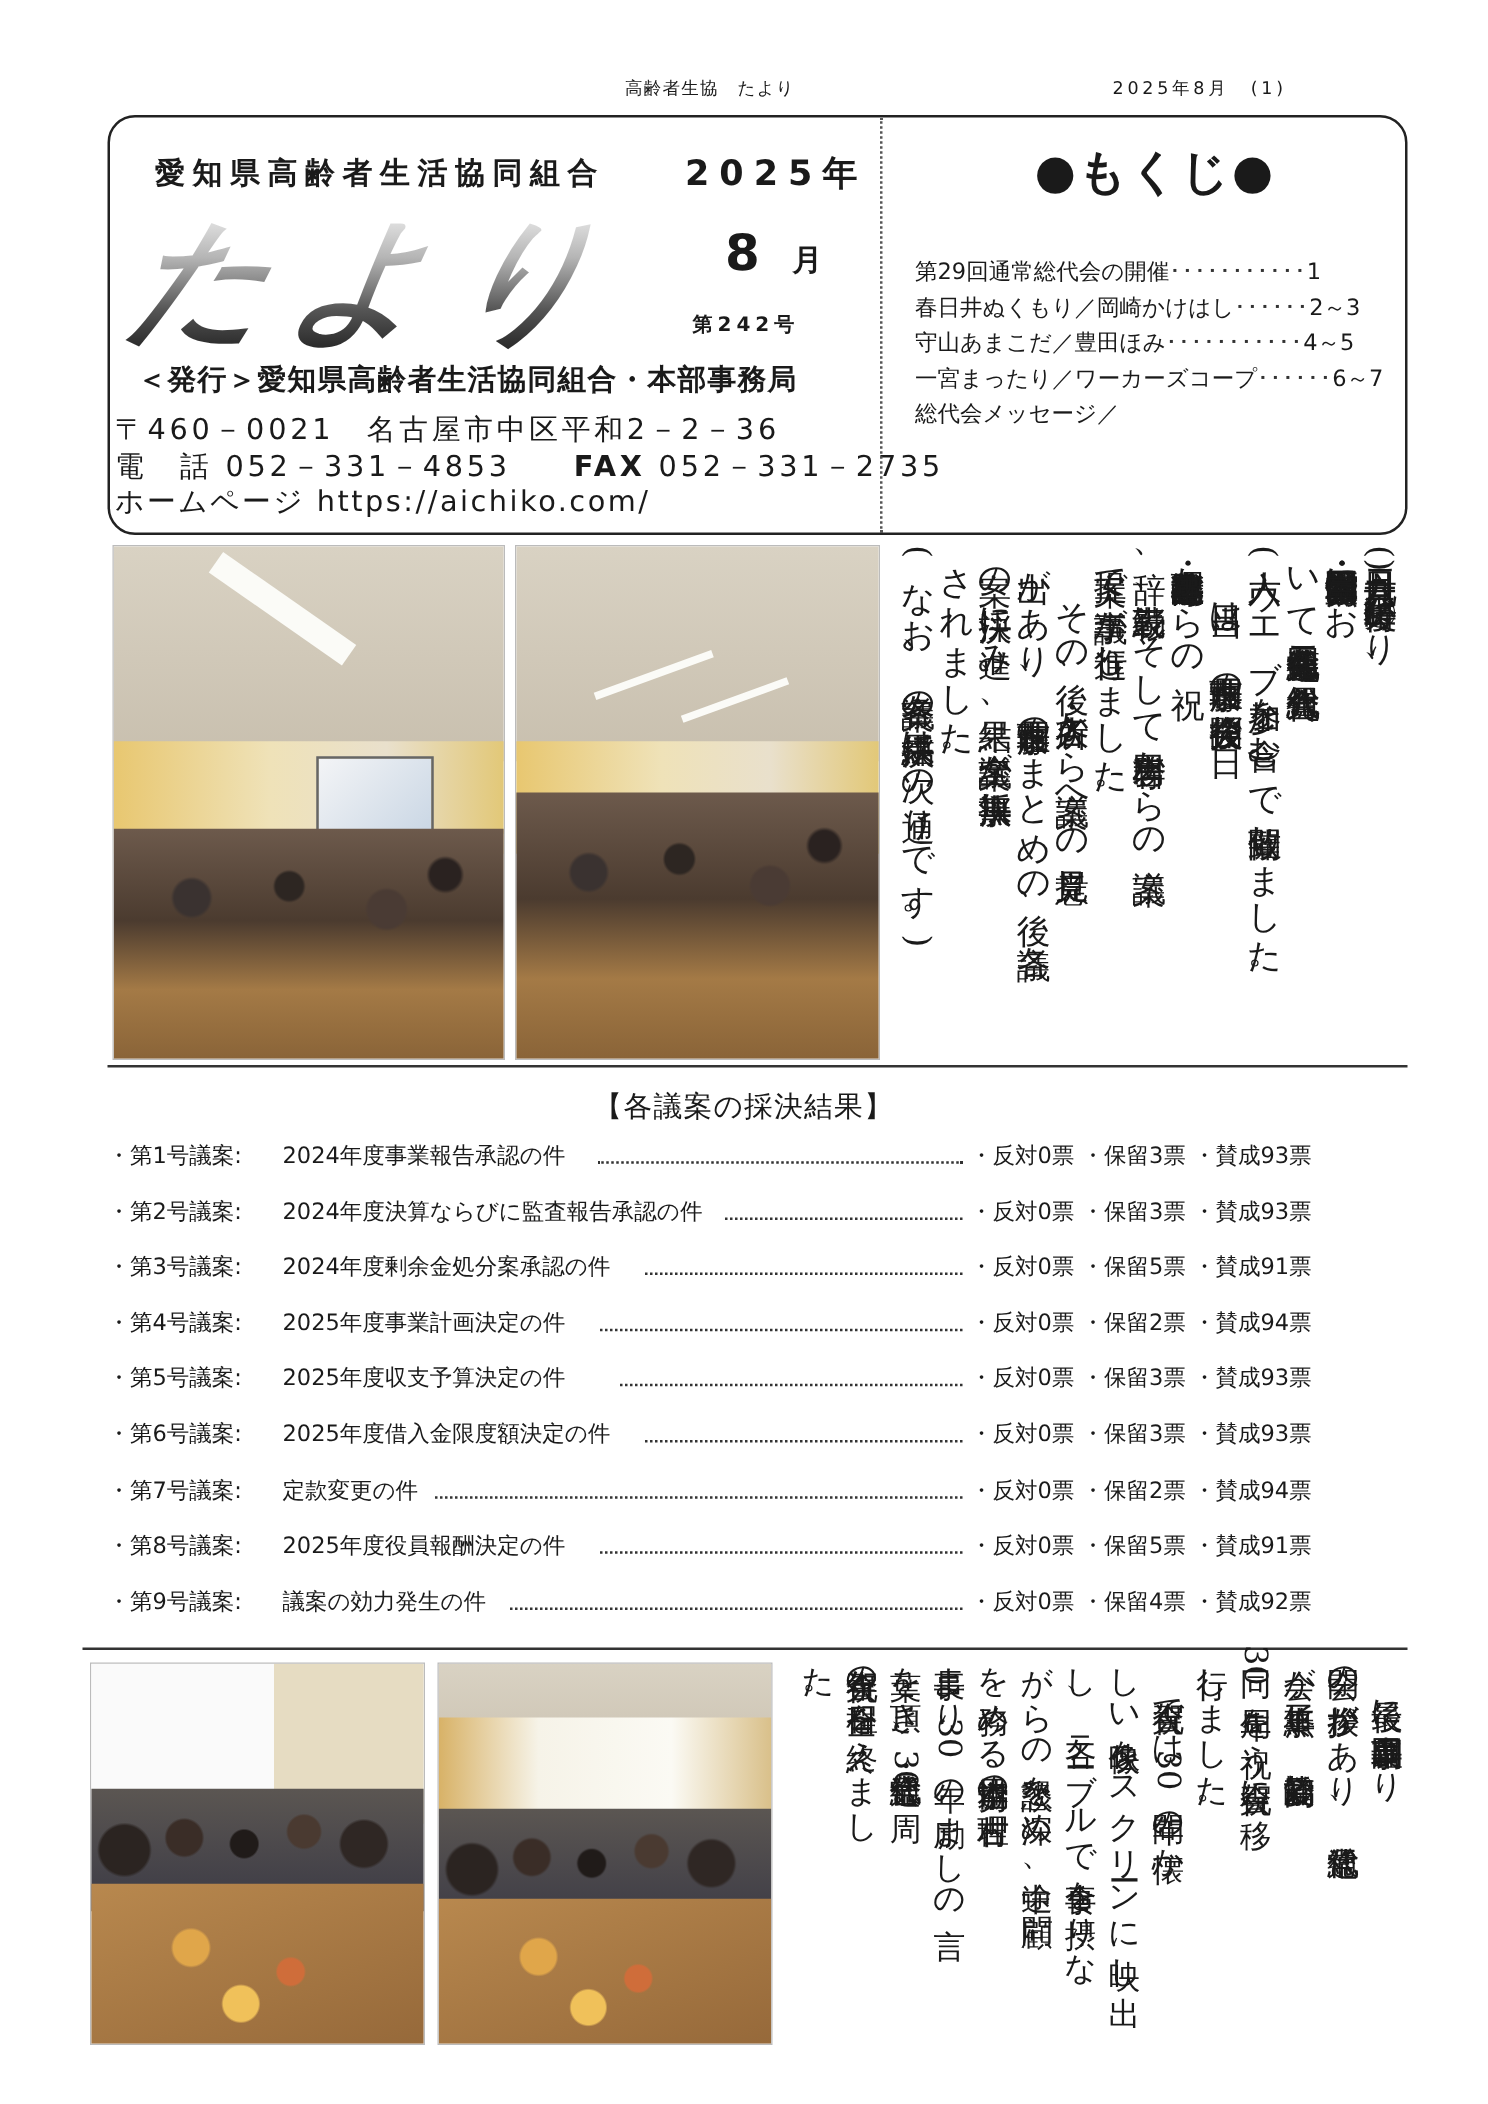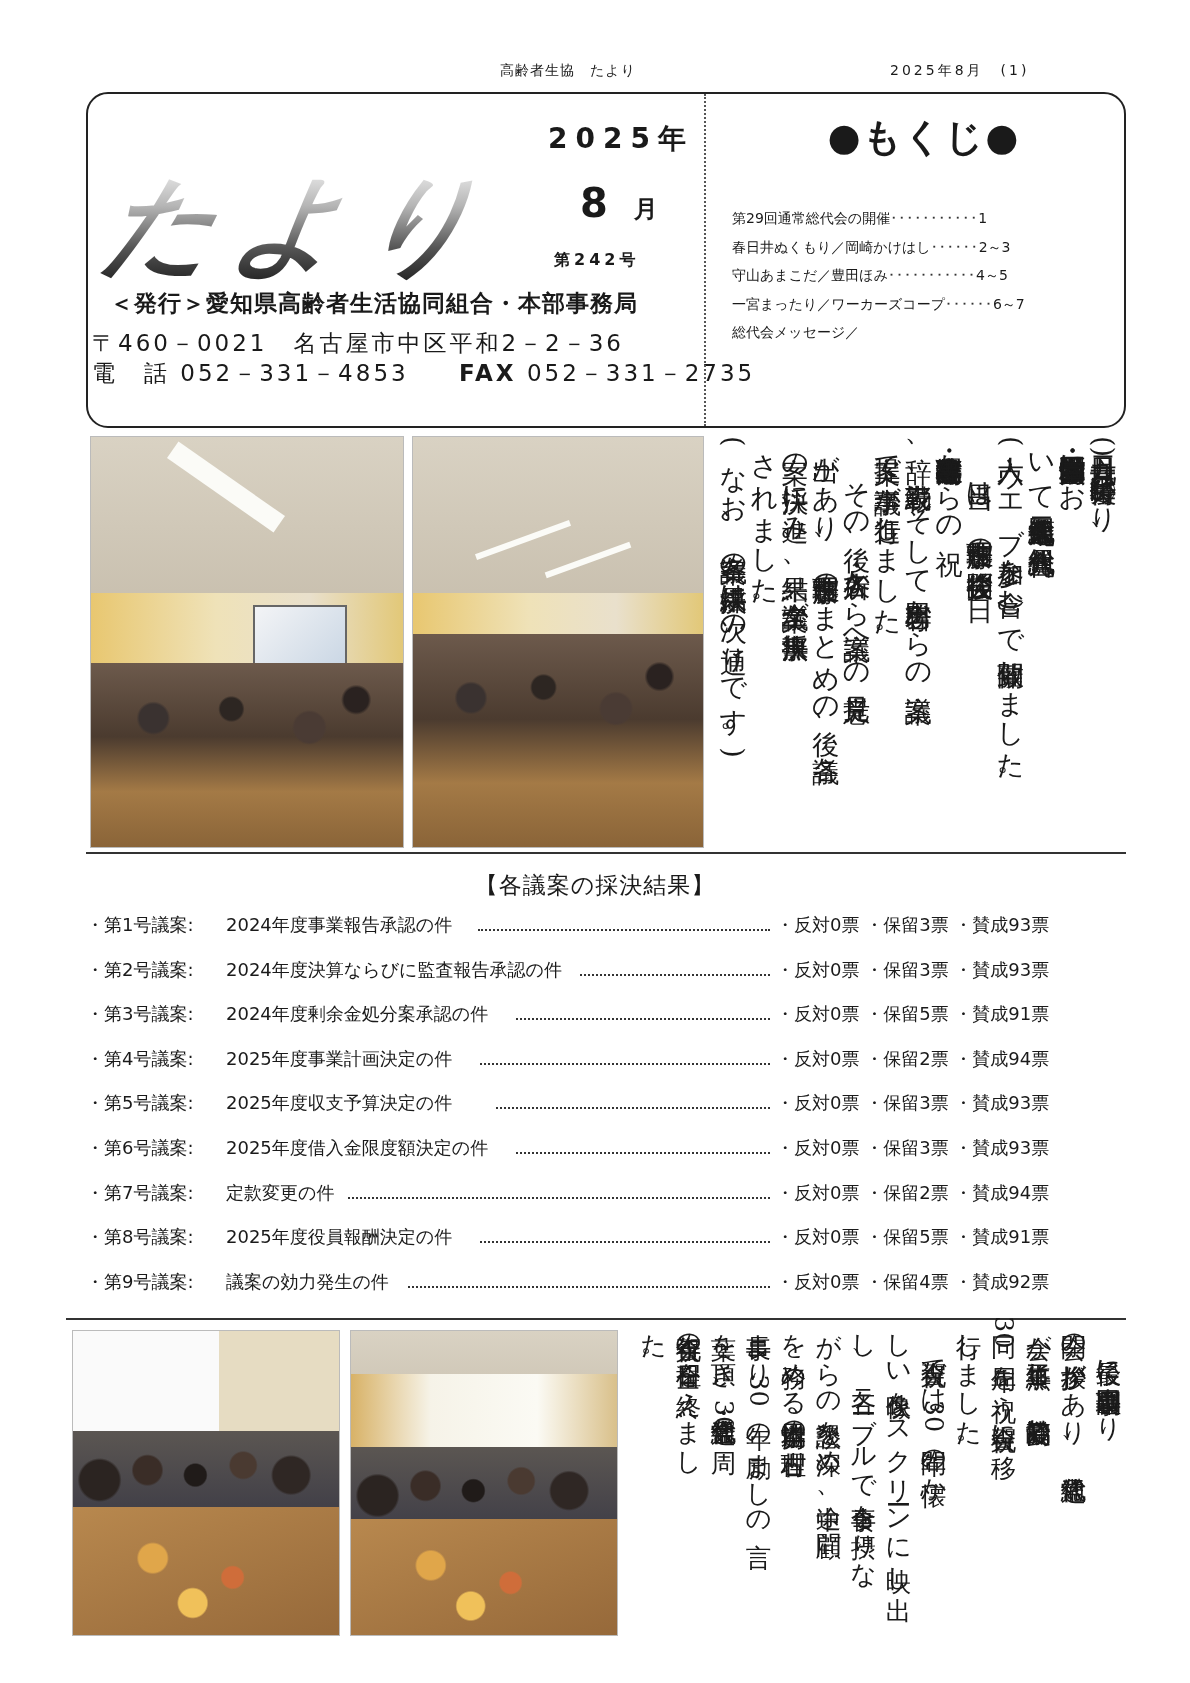--- a/index.html
+++ b/index.html
@@ -29,21 +29,21 @@
   .address, .phone, .homepage { position: absolute; left: 4px; font-size: 23px; letter-spacing: 3px; white-space: nowrap; }
   .address { top: 234px; }
   .phone { top: 264px; }
   .phone .fax { margin-left: 40px; font-weight: bold; }
   .homepage { top: 292px; letter-spacing: 2px; }
 
   .toc { position: absolute; left: 636px; top: 0; width: 400px; height: 100%; }
   .toc-title { position: absolute; left: 0; top: 18px; width: 100%; text-align: center;
     font-size: 38px; font-weight: bold; letter-spacing: 2px; }
   .toc-list { position: absolute; left: 8px; top: 110px; list-style: none; }
-  .toc-list li { font-size: 14px; height: 28.6px; line-height: 28.6px; white-space: nowrap; display: flex; }
+  .toc-list li { font-size: 18px; height: 28.6px; line-height: 28.6px; white-space: nowrap; display: flex; }
   .toc-list li .dots { color: #333; letter-spacing: 1px; }
 
   .photo { position: absolute; overflow: hidden; border: 1px solid #bbb; }
   .photo .ceiling { position: absolute; left: 0; top: 0; width: 100%; height: 42%;
     background: linear-gradient(180deg, #d9d2c3, #c8bfae); }
   .photo .wall { position: absolute; left: 0; top: 38%; width: 100%; height: 22%;
     background: linear-gradient(90deg, #e8c770, #efe2b8 40%, #e9e0cc 70%, #e2c878); }
   .photo .crowd { position: absolute; left: 0; top: 55%; width: 100%; height: 45%;
     background: radial-gradient(circle at 20% 30%, #3a3230 0 5%, transparent 6%),
                 radial-gradient(circle at 45% 25%, #2d2622 0 5%, transparent 6%),
@@ -84,33 +84,38 @@
 </style>
 </head>
 <body>
 
 <div class="running-head">
   <span class="title">高齢者生協　たより</span>
   <span class="date">2025年8月　(1)</span>
 </div>
 
 <div class="masthead">
+  <div class="org-name">愛知県高齢者生活協同組合</div>
   <div class="year">2025年</div>
   <div class="logo">たより</div>
   <div class="month">
     <span>8</span><span class="unit">月</span>
   </div>
   <div class="issue">第242号</div>
   <div class="publisher">＜発行＞愛知県高齢者生活協同組合・本部事務局</div>
   <div class="address">〒460－0021　名古屋市中区平和2－2－36</div>
   <div class="phone">
     <span>電　話</span>
     <span>052－331－4853</span>
     <span class="fax">FAX</span>
     <span>052－331－2735</span>
+  </div>
+  <div class="homepage">
+    <span>ホームページ</span>
+    <span>https://aichiko.com/</span>
   </div>
 
   <div class="divider"></div>
 
   <div class="toc">
     <div class="toc-title">●もくじ●</div>
     <ul class="toc-list">
       <li>
           <span>第29回通常総代会の開催</span>
           <span class="dots"> ･･･････････</span>

